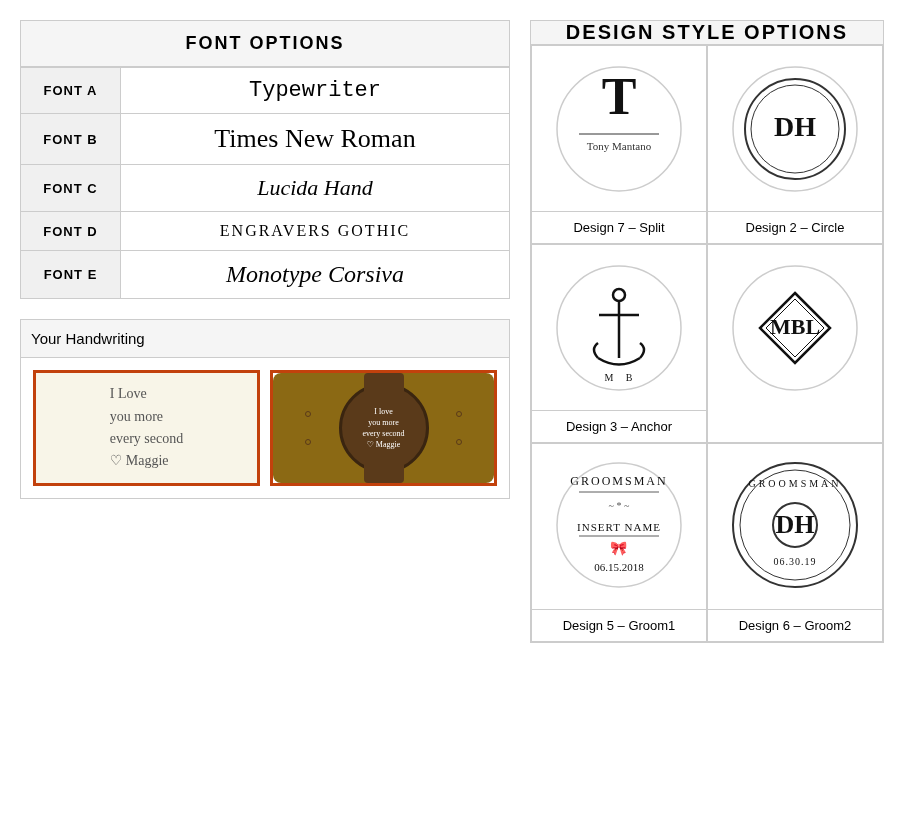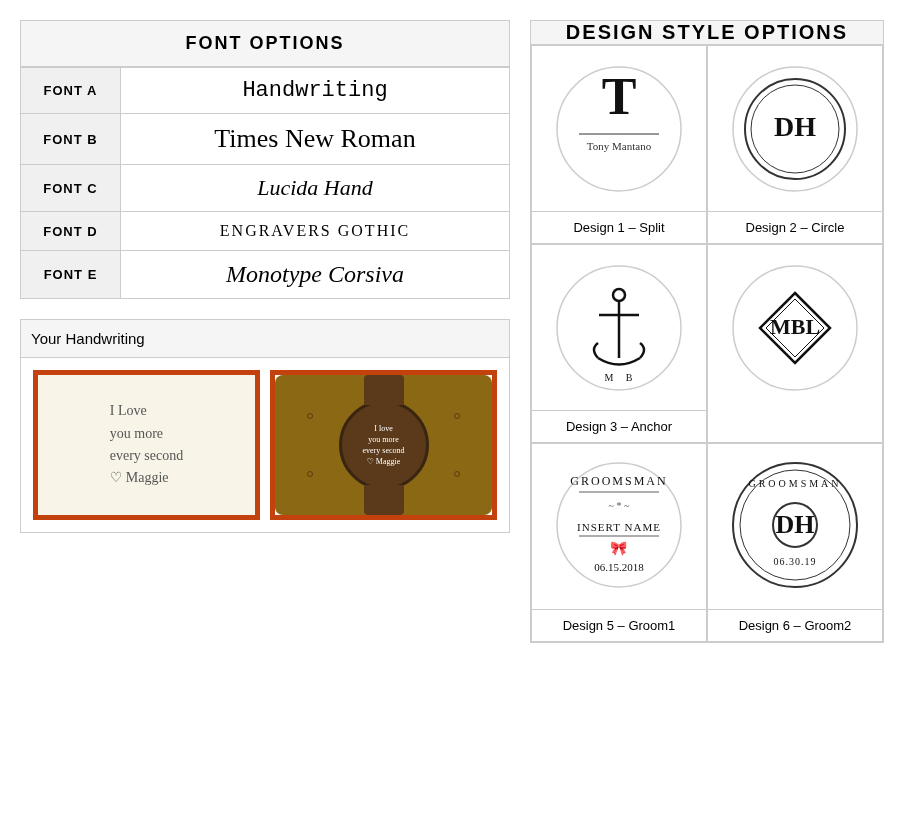--- a/index.html
+++ b/index.html
@@ -71,22 +71,22 @@
       border-bottom: 1px solid #ccc;
     }
     .handwriting-images {
       display: flex;
       gap: 10px;
       padding: 12px;
       background: #fff;
     }
     .hw-img {
       flex: 1;
-      height: 150px;
-      border: 5px solid #c2410c;
+      height: 116px;
+      border: 3px solid #c2410c;
       display: flex;
       align-items: center;
       justify-content: center;
       overflow: hidden;
     }
     
     .hw-paper {
       background: #f8f5e8;
       width: 100%;
       height: 100%;
@@ -179,21 +179,21 @@
 
 <div class="main-container">
 
   <div class="left-panel">
 
     <div class="section-title">FONT OPTIONS</div>
     <table class="font-table">
       <tbody>
           <tr>
         <td class="font-label">FONT A</td>
-        <td class="font-display font-a">Handwriting</td>
+        <td class="font-display font-a">Typewriter</td>
       </tr>
       <tr>
         <td class="font-label">FONT B</td>
         <td class="font-display font-b">Times New Roman</td>
       </tr>
       <tr>
         <td class="font-label">FONT C</td>
         <td class="font-display font-c">Lucida Hand</td>
       </tr>
       <tr>
@@ -246,21 +246,21 @@
           <svg width="130" height="130" viewBox="0 0 130 130">
             <circle cx="65" cy="65" r="62" fill="white" stroke="#ccc" stroke-width="1.5"></circle>
 
             <text x="65" y="50" text-anchor="middle" font-family="serif" font-size="52" font-weight="bold" fill="#111">T</text>
 
             <line x1="25" y1="70" x2="105" y2="70" stroke="#333" stroke-width="1"></line>
 
             <text x="65" y="86" text-anchor="middle" font-family="serif" font-size="11" fill="#333">Tony Mantano</text>
           </svg>
         </div>
-        <div class="design-label">Design 1 – Split</div>
+        <div class="design-label">Design 7 – Split</div>
       </div>
 
       <div class="design-cell">
         <div class="design-preview">
           <svg width="130" height="130" viewBox="0 0 130 130">
             <circle cx="65" cy="65" r="62" fill="white" stroke="#ccc" stroke-width="1.5"></circle>
             <circle cx="65" cy="65" r="50" fill="white" stroke="#333" stroke-width="2"></circle>
             <circle cx="65" cy="65" r="44" fill="white" stroke="#333" stroke-width="1"></circle>
             <text x="65" y="72" text-anchor="middle" font-family="serif" font-size="28" font-weight="bold" fill="#111">DH</text>
           </svg>

